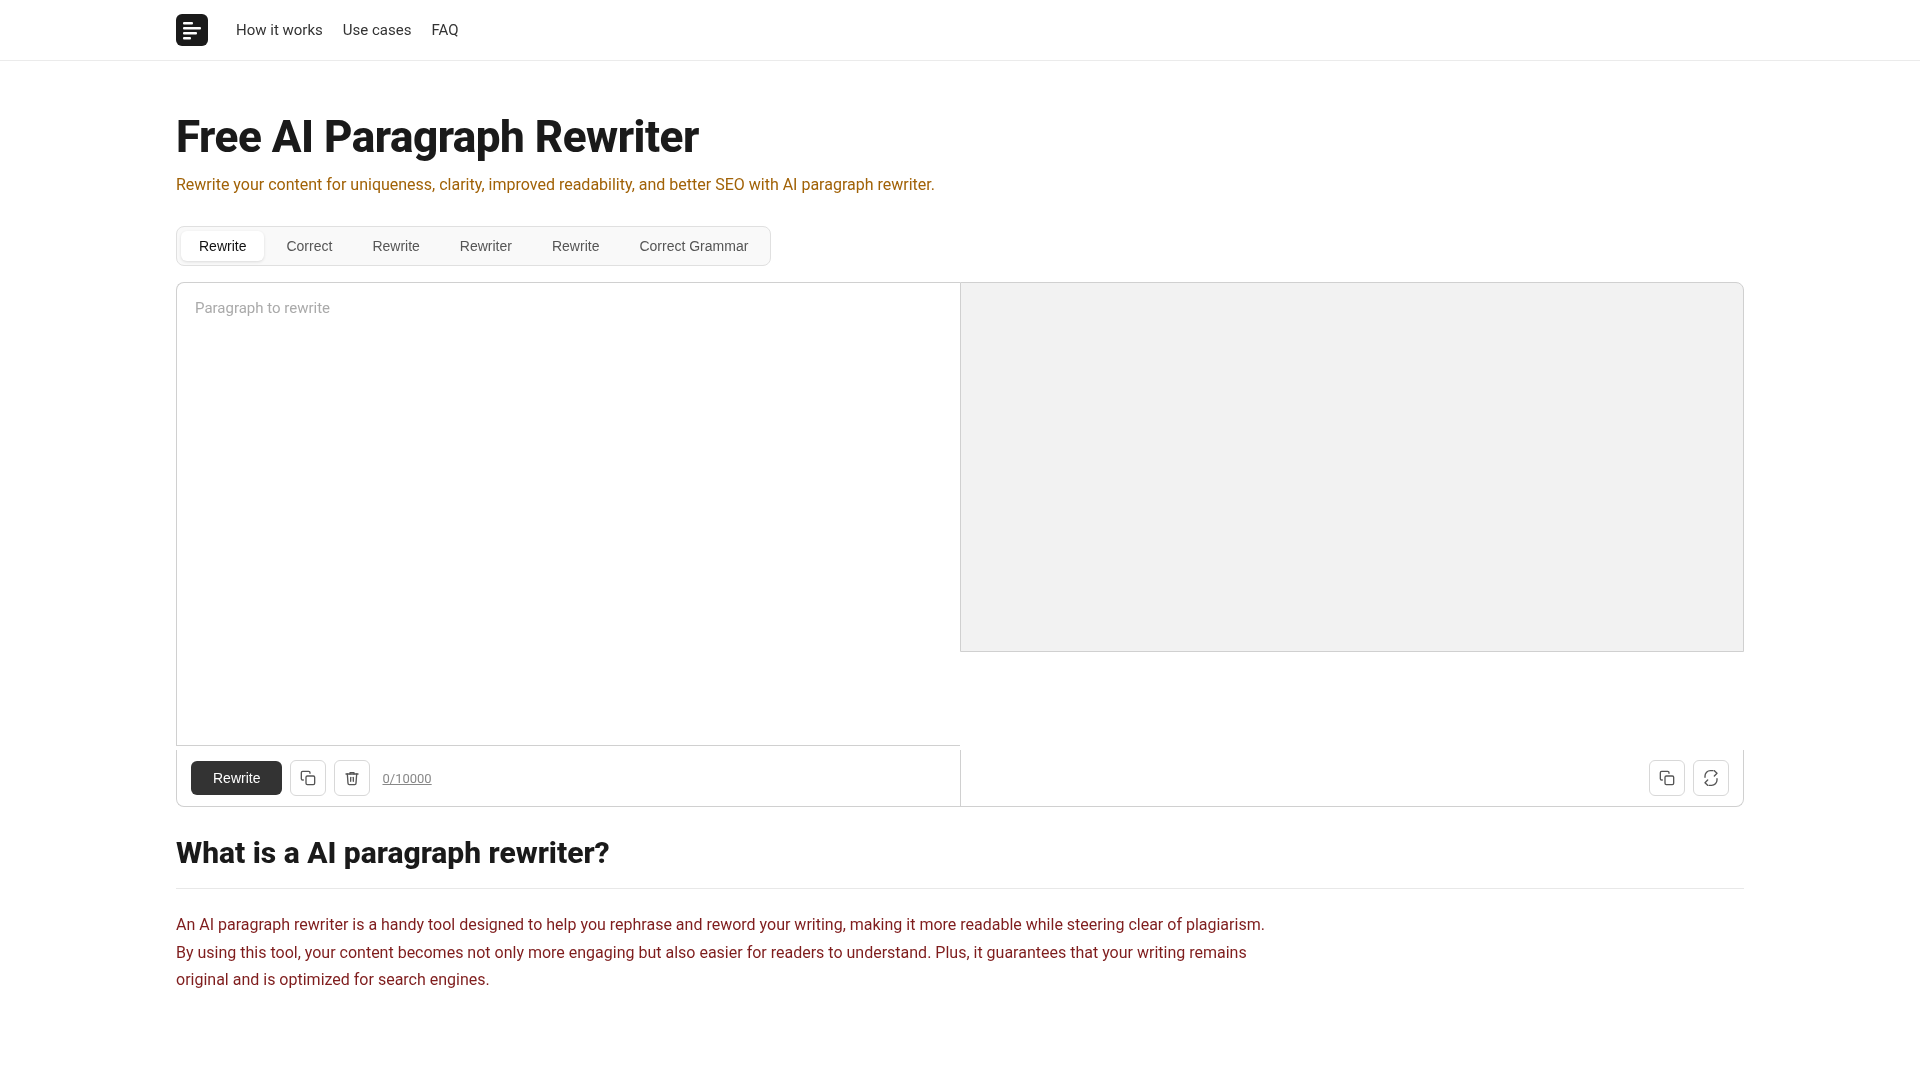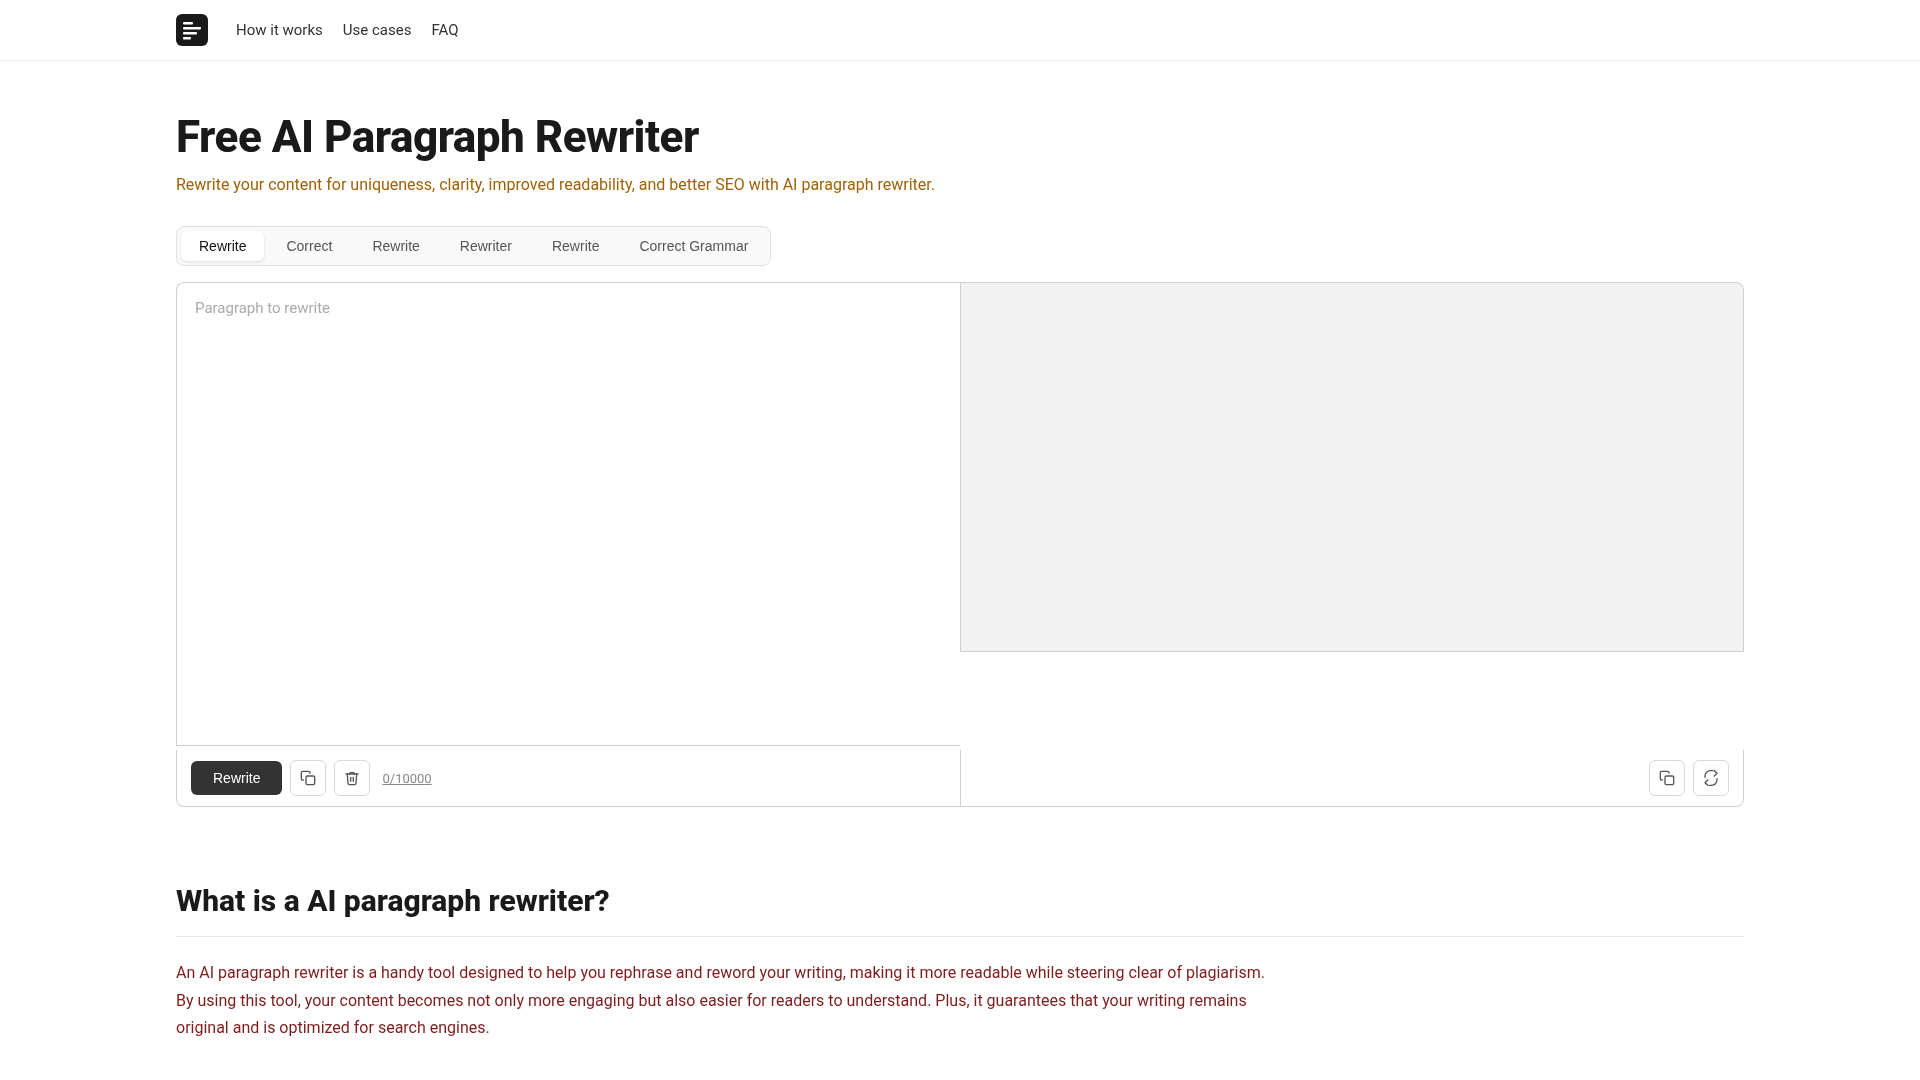--- a/index.html
+++ b/index.html
@@ -199,21 +199,21 @@
 
     .char-count {
       font-size: 13px;
       color: #888;
       margin-left: 4px;
       text-decoration: underline;
     }
 
     
     .info-section {
-      margin-top: 76px;
+      margin-top: 28px;
     }
 
     .info-section h2 {
       font-size: 30px;
       font-weight: 800;
       margin-bottom: 18px;
     }
 
     .info-section .divider {
       border: none;

